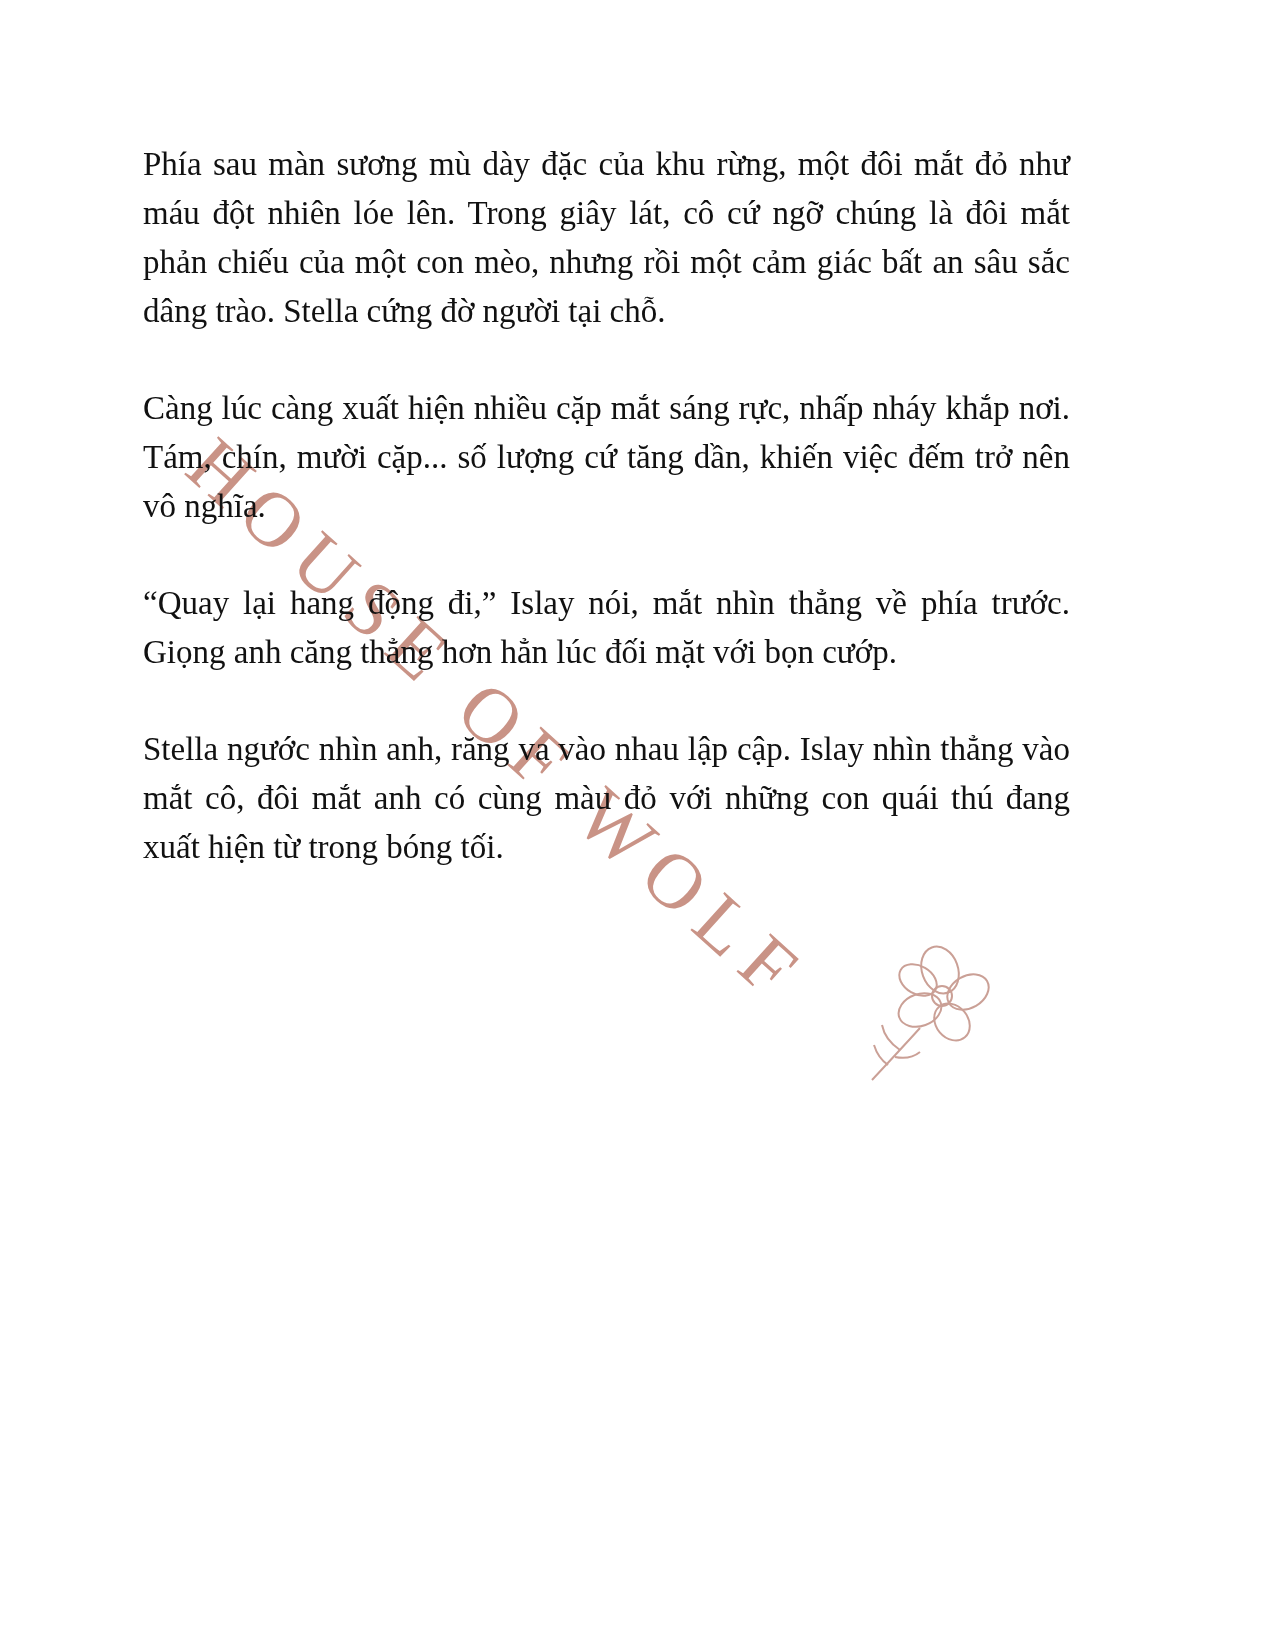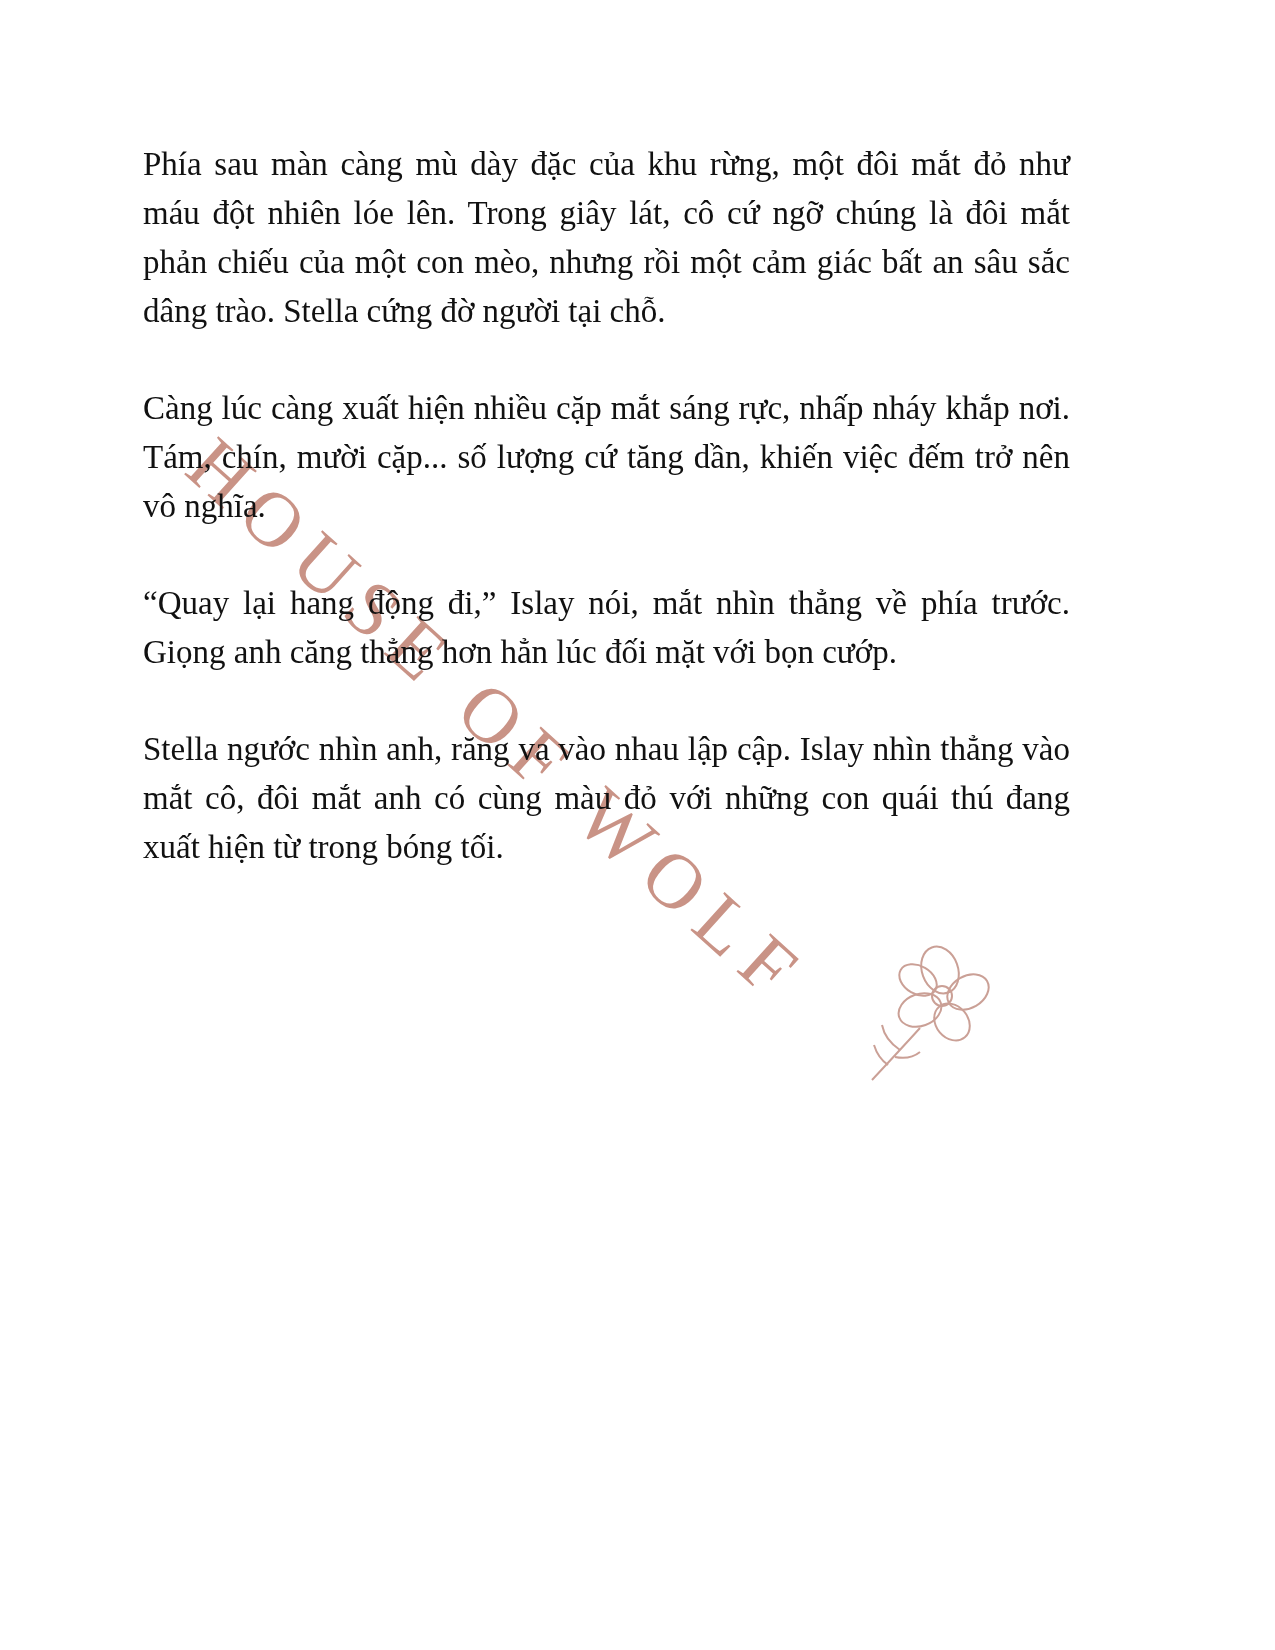--- a/index.html
+++ b/index.html
@@ -27,17 +27,17 @@
     <ellipse cx="58" cy="40" rx="14" ry="20" transform="rotate(-60 58 40)"></ellipse>
     <circle cx="82" cy="56" r="10"></circle>
     <path d="M60 88 Q40 110 12 140"></path>
     <path d="M40 110 Q25 100 22 85"></path>
     <path d="M35 117 Q50 120 60 112"></path>
     <path d="M28 125 Q18 118 14 105"></path>
   </g>
 </svg>
 
 <div class="page">
-  <p class="para">Phía sau màn càng mù dày đặc của khu rừng, một đôi mắt đỏ như máu đột nhiên lóe lên. Trong giây lát, cô cứ ngỡ chúng là đôi mắt phản chiếu của một con mèo, nhưng rồi một cảm giác bất an sâu sắc dâng trào. Stella cứng đờ người tại chỗ.</p>
+  <p class="para">Phía sau màn sương mù dày đặc của khu rừng, một đôi mắt đỏ như máu đột nhiên lóe lên. Trong giây lát, cô cứ ngỡ chúng là đôi mắt phản chiếu của một con mèo, nhưng rồi một cảm giác bất an sâu sắc dâng trào. Stella cứng đờ người tại chỗ.</p>
   <p class="para gap">Càng lúc càng xuất hiện nhiều cặp mắt sáng rực, nhấp nháy khắp nơi. Tám, chín, mười cặp... số lượng cứ tăng dần, khiến việc đếm trở nên vô nghĩa.</p>
   <p class="para gap">“Quay lại hang động đi,” Islay nói, mắt nhìn thẳng về phía trước. Giọng anh căng thẳng hơn hẳn lúc đối mặt với bọn cướp.</p>
   <p class="para gap">Stella ngước nhìn anh, răng va vào nhau lập cập. Islay nhìn thẳng vào mắt cô, đôi mắt anh có cùng màu đỏ với những con quái thú đang xuất hiện từ trong bóng tối.</p>
 </div>
 
 </body></html>

